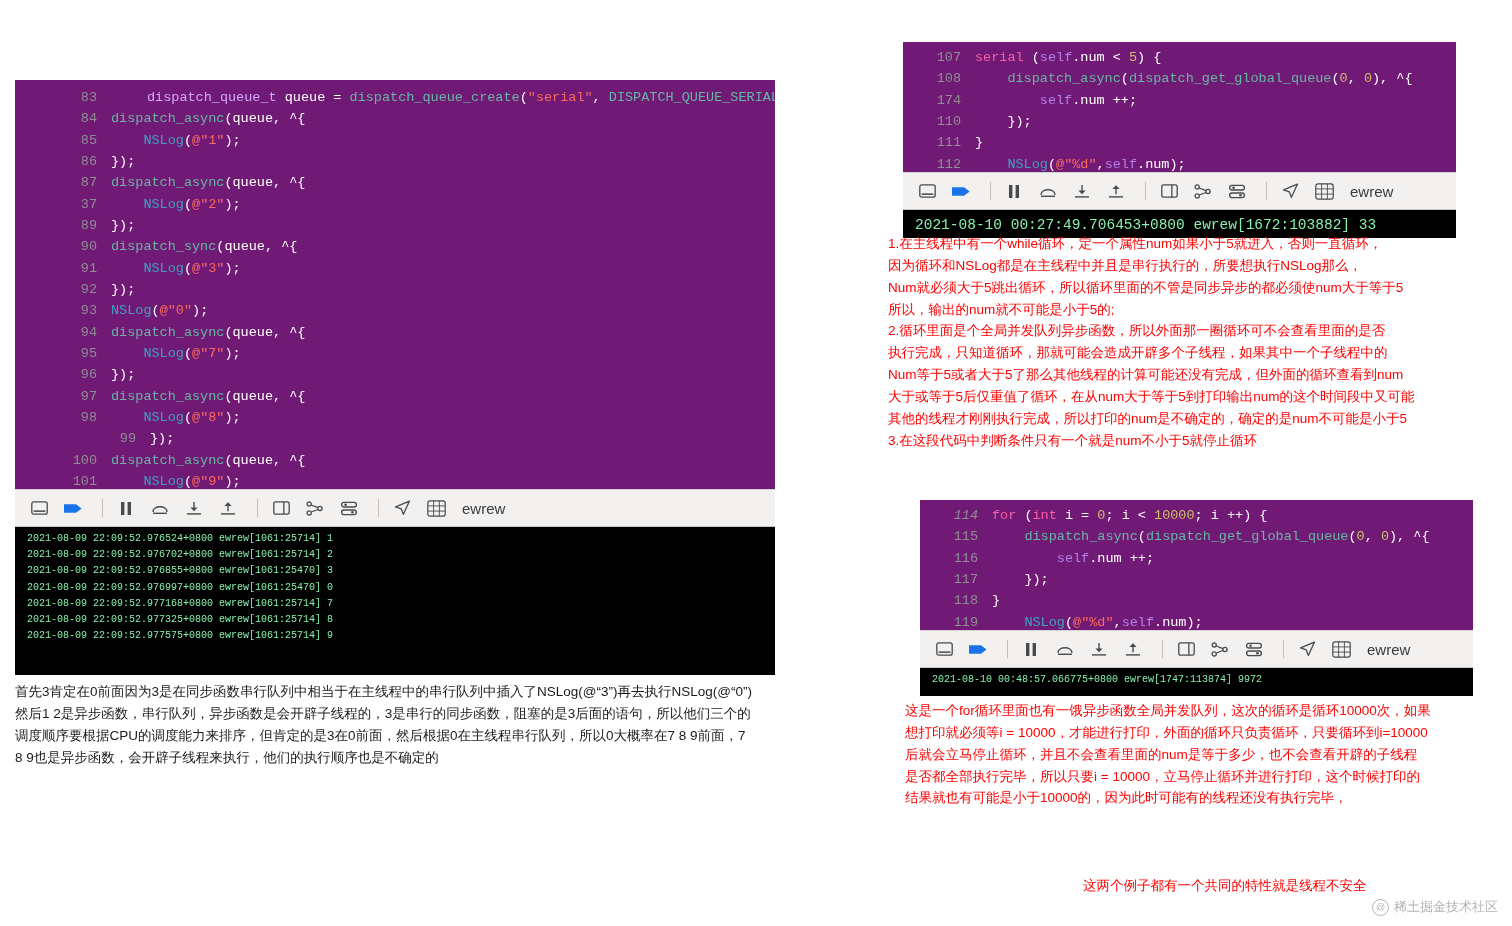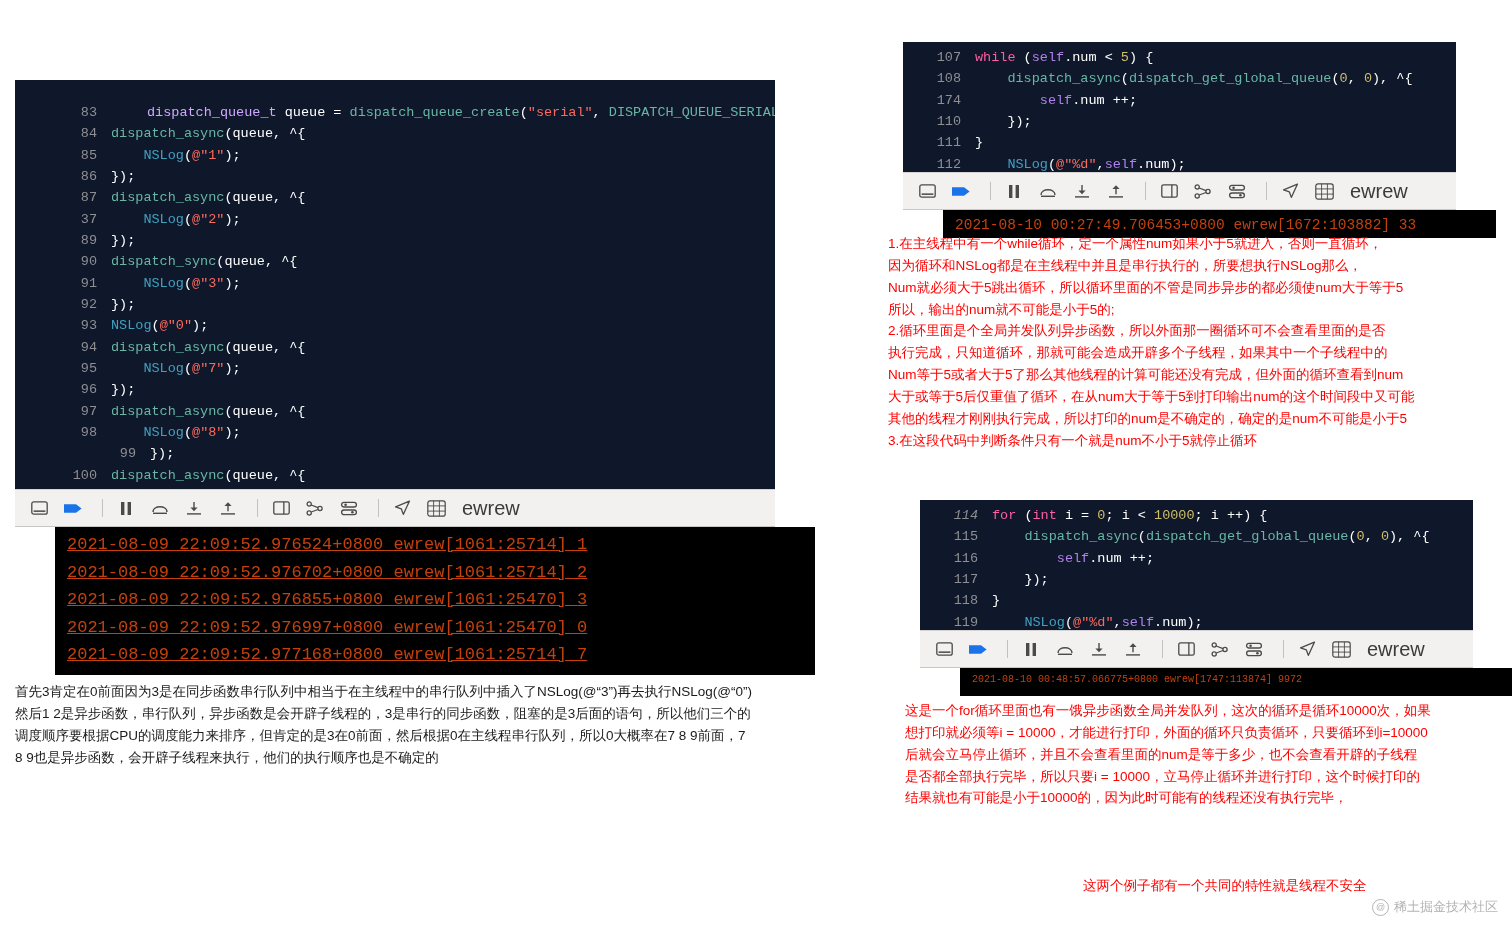--- a/index.html
+++ b/index.html
@@ -11,21 +11,21 @@
     width: 1512px;
     height: 926px;
     position: relative;
     font-family: "Liberation Sans", sans-serif;
     overflow: hidden;
   }
 
   
   .code-panel {
     position: absolute;
-    background: #0f172a;
+    background: #701a75;
     overflow: hidden;
   }
   .code-line {
     display: flex;
     align-items: flex-start;
     font-family: "Liberation Mono", monospace;
     white-space: pre;
     line-height: 1.58;
   }
   .ln {
@@ -70,37 +70,36 @@
     margin-right: 6px;
     color: #4a4a4a;
   }
   .tb-sep {
     width: 1px;
     height: 18px;
     background: #c3c1bf;
     margin: 0 9px;
   }
   .tb-label {
-    font-size: 20px;
+    font-size: 15px;
     color: #3b3b3b;
     margin-left: 6px;
     font-family: "Liberation Sans", sans-serif;
   }
   .tb-spacer { flex: 1 1 auto; }
 
   
   .console {
     position: absolute;
     background: #000000;
-    color: #c2410c;
+    color: #86efac;
     font-family: "Liberation Mono", monospace;
     overflow: hidden;
     box-sizing: border-box;
     padding: 4px 22px 4px 12px;
-    margin-left: 40px;
   }
   .console-line {
     white-space: pre;
     line-height: 1.62;
   }
 
   
   .note {
     position: absolute;
     color: #ff0000;
@@ -132,21 +131,21 @@
     margin-right: 5px;
     display: flex;
     align-items: center;
     justify-content: center;
     font-size: 9px;
   }
 </style>
 </head>
 <body>
 
-<div class="code-panel" id="left-code" style="left:15px; top:80px; width:760px; height:405px; padding:22px 0 0 0; font-size:13.5px;">
+<div class="code-panel" id="left-code" style="left:15px; top:80px; width:760px; height:405px; padding:7px 0 0 0; font-size:13.5px;">
     <div class="code-line"><span class="ln" style="width: 82px;">83</span><span class="lc"><span class="typ">dispatch_queue_t </span><span class="pln">queue </span><span class="pln">= </span><span class="fn">dispatch_queue_create</span><span class="pln">(</span><span class="str">"serial"</span><span class="pln">, </span><span class="fn">DISPATCH_QUEUE_SERIAL</span><span class="pln">);</span></span></div>
     <div class="code-line"><span class="ln" style="width: 82px;">84</span><span class="lc"><span class="fn">dispatch_async</span><span class="pln">(queue, ^{</span></span></div>
     <div class="code-line"><span class="ln" style="width: 82px;">85</span><span class="lc"><span class="pln">    </span><span class="mac">NSLog</span><span class="pln">(</span><span class="str">@"1"</span><span class="pln">);</span></span></div>
     <div class="code-line"><span class="ln" style="width: 82px;">86</span><span class="lc"><span class="pln">});</span></span></div>
     <div class="code-line"><span class="ln" style="width: 82px;">87</span><span class="lc"><span class="fn">dispatch_async</span><span class="pln">(queue, ^{</span></span></div>
     <div class="code-line"><span class="ln" style="width: 82px;">37</span><span class="lc"><span class="pln">    </span><span class="mac">NSLog</span><span class="pln">(</span><span class="str">@"2"</span><span class="pln">);</span></span></div>
     <div class="code-line"><span class="ln" style="width: 82px;">89</span><span class="lc"><span class="pln">});</span></span></div>
     <div class="code-line"><span class="ln" style="width: 82px;">90</span><span class="lc"><span class="fn">dispatch_sync</span><span class="pln">(queue, ^{</span></span></div>
     <div class="code-line"><span class="ln" style="width: 82px;">91</span><span class="lc"><span class="pln">    </span><span class="mac">NSLog</span><span class="pln">(</span><span class="str">@"3"</span><span class="pln">);</span></span></div>
     <div class="code-line"><span class="ln" style="width: 82px;">92</span><span class="lc"><span class="pln">});</span></span></div>
@@ -232,37 +231,37 @@
     <div class="tb-icon">
       <svg width="19" height="17" viewBox="0 0 19 17">
         <rect x="0.8" y="0.8" width="17.4" height="15.4" rx="2.2" fill="none" stroke="currentColor" stroke-width="1.2"></rect>
         <path d="M6.6 0.8 L6.6 16.2 M12.4 0.8 L12.4 16.2 M0.8 5.9 L18.2 5.9 M0.8 11.1 L18.2 11.1" stroke="currentColor" stroke-width="0.9"></path>
       </svg>
     </div>
     <span class="tb-label">ewrew</span>
     <div class="tb-spacer"></div>
   </div>
 
-<div class="console" id="left-console" style="left:15px; top:527px; width:760px; height:148px; font-size:17px;text-decoration:underline;">
+<div class="console" id="left-console" style="left:15px; top:527px; width:760px; height:148px; font-size:10px;">
     <div class="console-line">2021-08-09 22:09:52.976524+0800 ewrew[1061:25714] 1</div>
     <div class="console-line">2021-08-09 22:09:52.976702+0800 ewrew[1061:25714] 2</div>
     <div class="console-line">2021-08-09 22:09:52.976855+0800 ewrew[1061:25470] 3</div>
     <div class="console-line">2021-08-09 22:09:52.976997+0800 ewrew[1061:25470] 0</div>
     <div class="console-line">2021-08-09 22:09:52.977168+0800 ewrew[1061:25714] 7</div>
     <div class="console-line">2021-08-09 22:09:52.977325+0800 ewrew[1061:25714] 8</div>
     <div class="console-line">2021-08-09 22:09:52.977575+0800 ewrew[1061:25714] 9</div>
   </div>
 
 <div class="note-black" id="left-note" style="left:15px; top:681px; width:820px; font-size:13.5px;">首先3肯定在0前面因为3是在同步函数串行队列中相当于在主线程中的串行队列中插入了NSLog(@“3”)再去执行NSLog(@“0”)
 然后1 2是异步函数，串行队列，异步函数是会开辟子线程的，3是串行的同步函数，阻塞的是3后面的语句，所以他们三个的
 调度顺序要根据CPU的调度能力来排序，但肯定的是3在0前面，然后根据0在主线程串行队列，所以0大概率在7 8 9前面，7
 8 9也是异步函数，会开辟子线程来执行，他们的执行顺序也是不确定的</div>
 
 <div class="code-panel" id="tr-code" style="left:903px; top:42px; width:553px; height:130px; padding:5px 0 0 0; font-size:13.5px;">
-    <div class="code-line"><span class="ln" style="width: 58px;">107</span><span class="lc"><span class="kw">while </span><span class="pln">(</span><span class="cst">self</span><span class="pln">.num &lt; </span><span class="num">5</span><span class="pln">) {</span></span></div>
+    <div class="code-line"><span class="ln" style="width: 58px;">107</span><span class="lc"><span class="kw">serial </span><span class="pln">(</span><span class="cst">self</span><span class="pln">.num &lt; </span><span class="num">5</span><span class="pln">) {</span></span></div>
     <div class="code-line"><span class="ln" style="width: 58px;">108</span><span class="lc"><span class="pln">    </span><span class="fn">dispatch_async</span><span class="pln">(</span><span class="fn">dispatch_get_global_queue</span><span class="pln">(</span><span class="num">0</span><span class="pln">, </span><span class="num">0</span><span class="pln">), ^{</span></span></div>
     <div class="code-line"><span class="ln" style="width: 58px;">174</span><span class="lc"><span class="pln">        </span><span class="cst">self</span><span class="pln">.num ++;</span></span></div>
     <div class="code-line"><span class="ln" style="width: 58px; text-align: right;">110</span><span class="lc"><span class="pln">    });</span></span></div>
     <div class="code-line"><span class="ln" style="width: 58px;">111</span><span class="lc"><span class="pln">}</span></span></div>
     <div class="code-line"><span class="ln" style="width: 58px;">112</span><span class="lc"><span class="pln">    </span><span class="mac">NSLog</span><span class="pln">(</span><span class="str">@"%d"</span><span class="pln">,</span><span class="cst">self</span><span class="pln">.num);</span></span></div>
   </div>
 
 <div class="toolbar" id="tr-toolbar" style="left:903px; top:172px; width:553px; height:38px;">
     <div class="tb-icon">
       <svg width="17" height="14" viewBox="0 0 17 14">

